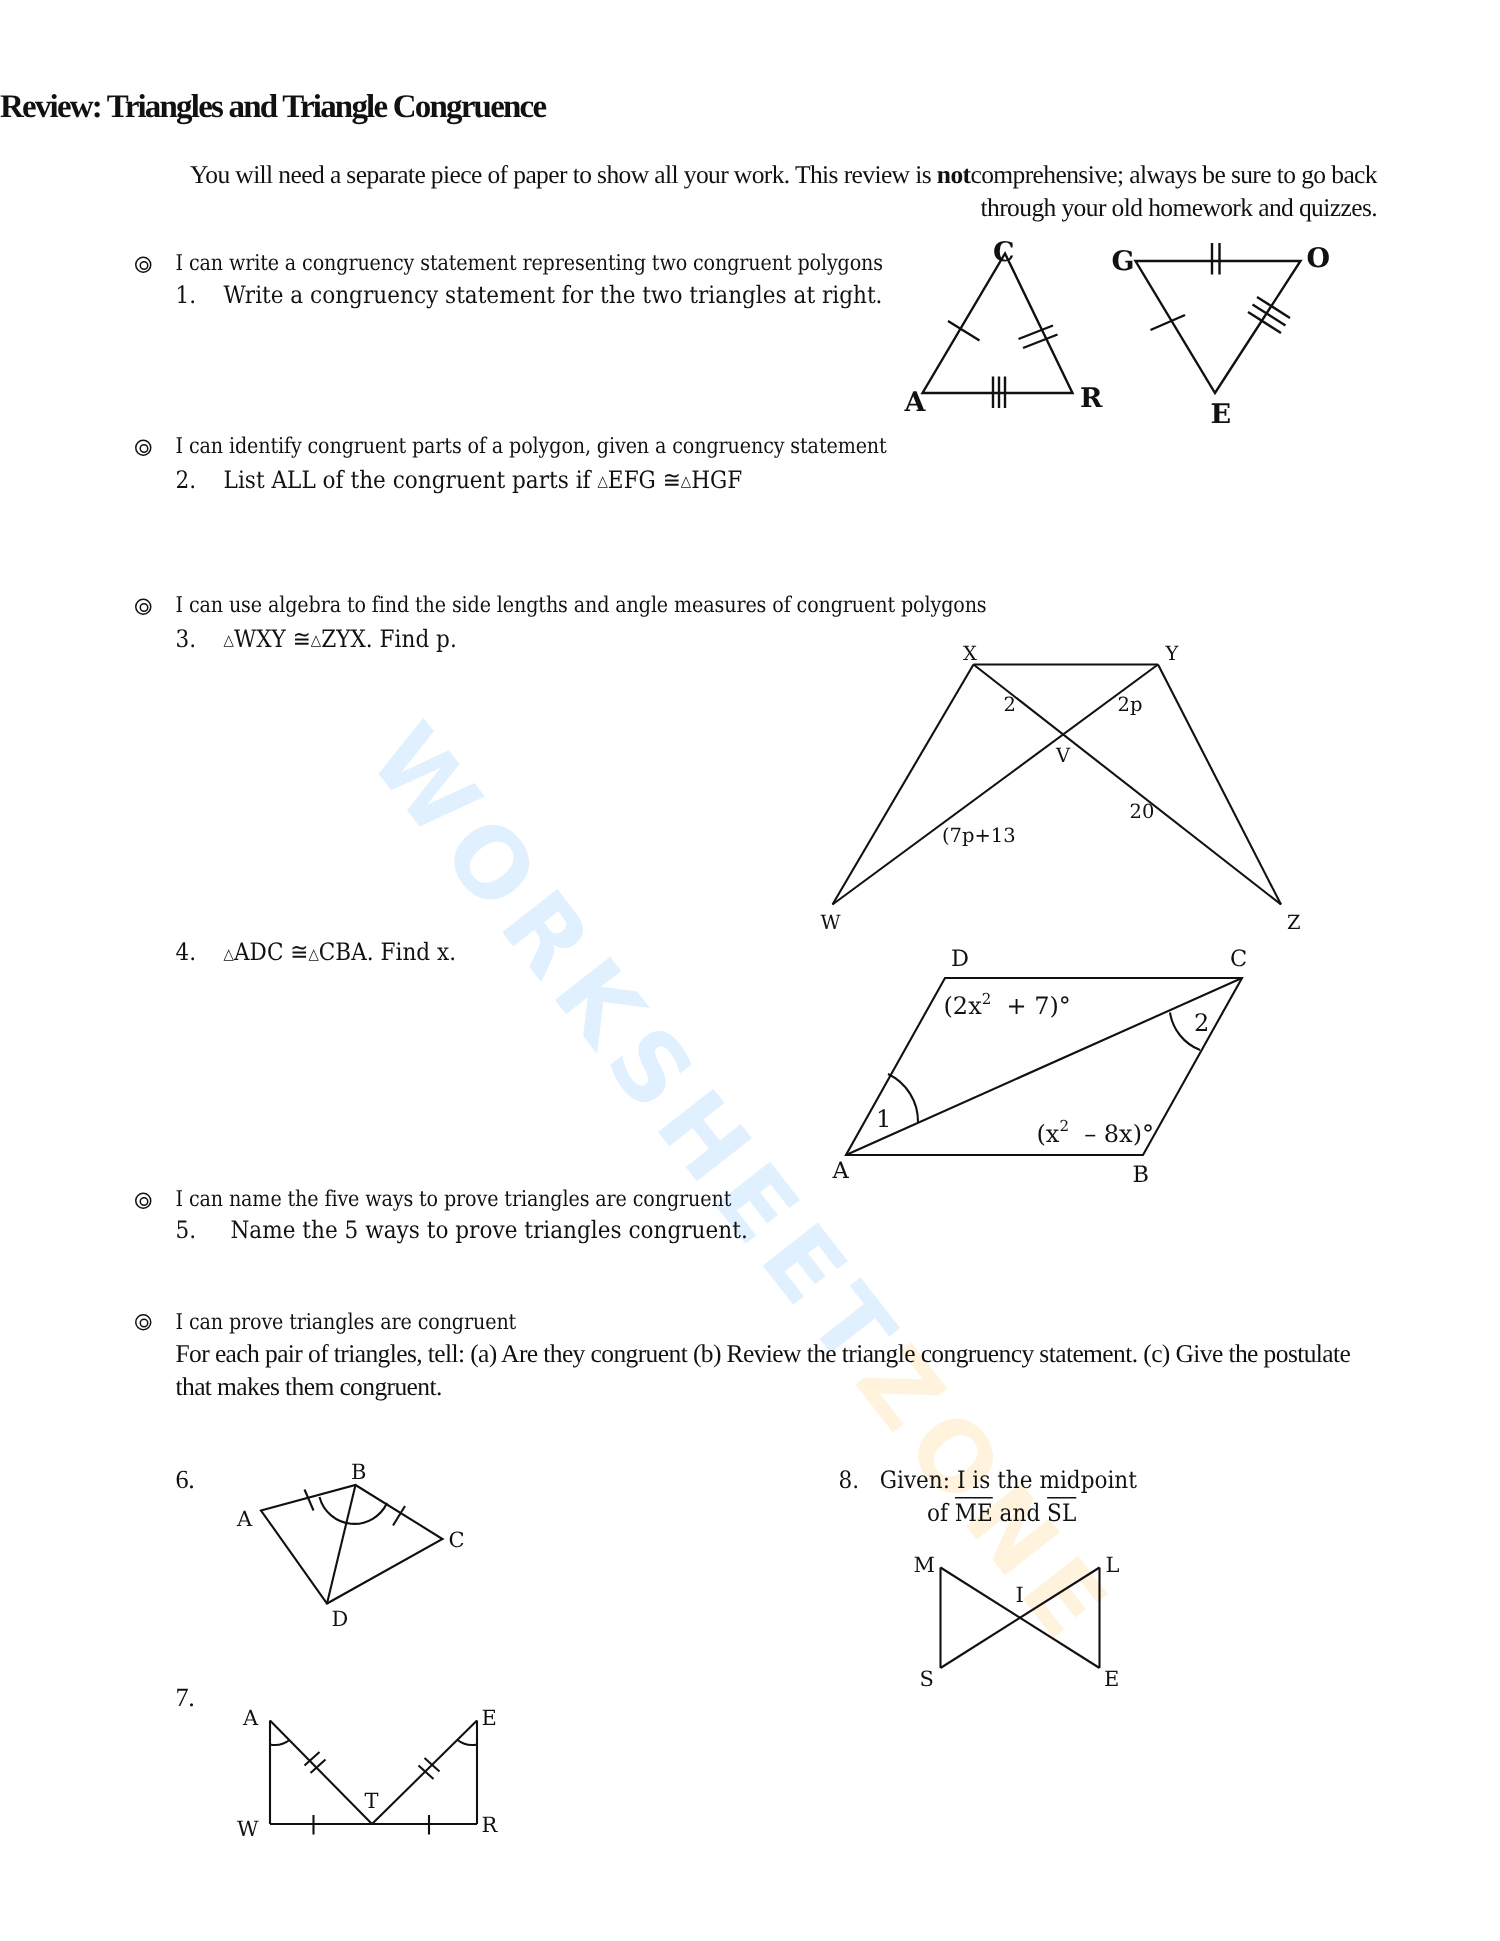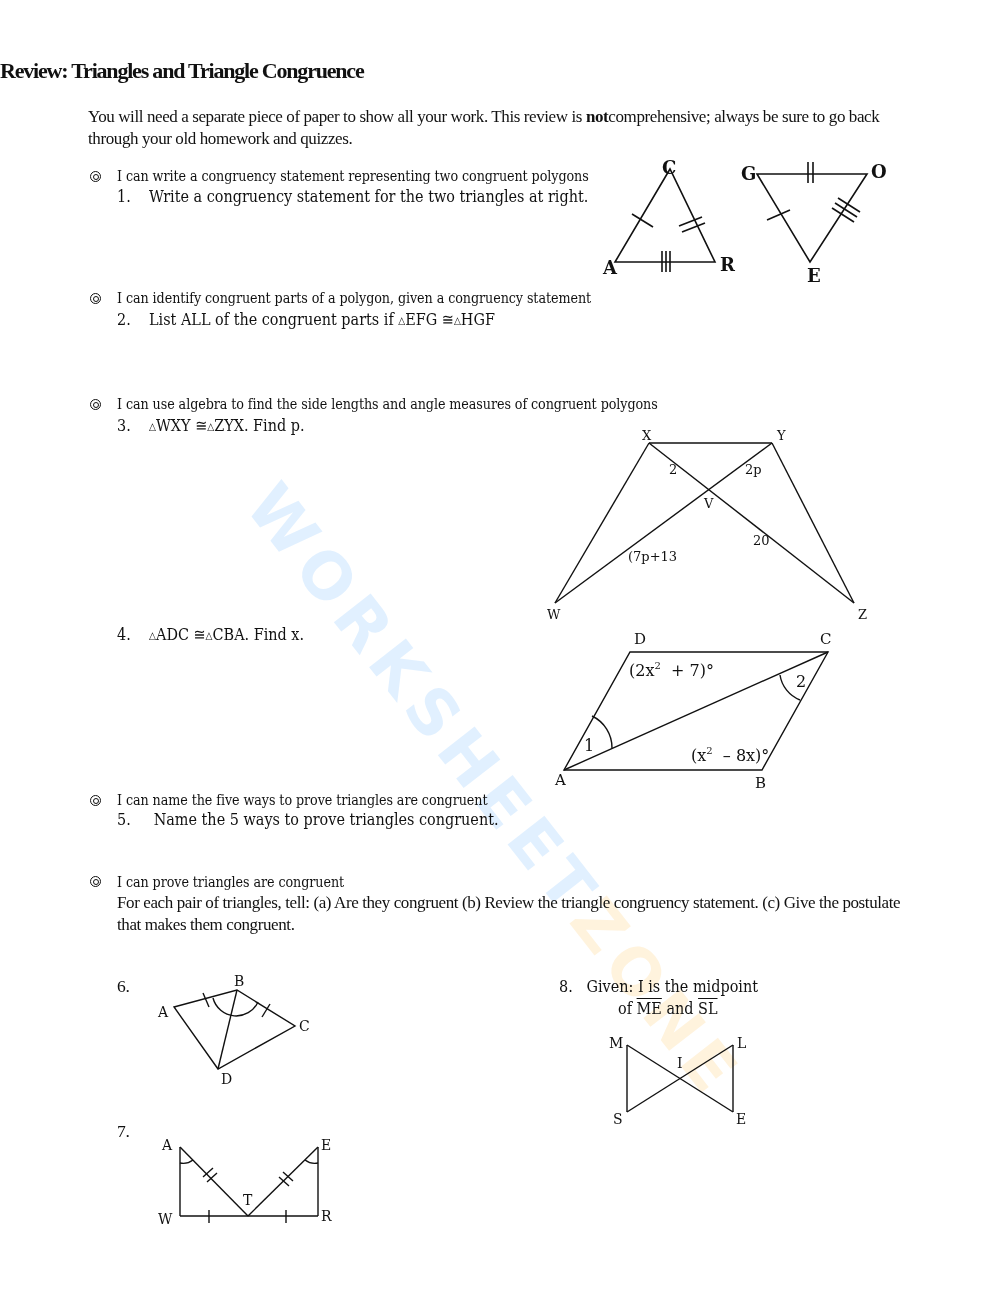--- a/index.html
+++ b/index.html
@@ -1,21 +1,21 @@
 <!DOCTYPE html>
 <html><head>
 <meta charset="utf-8">
 <style>
   html, body { margin:0; padding:0; background:#ffffff; }
   body { width:1000px; height:1294px; position:relative; overflow:hidden;
          font-family:"Liberation Serif", "DejaVu Serif", serif; color:#111; }
   .abs { position:absolute; }
   .title { left:0; width:848px; top:58px; text-align:left; font-weight:bold;
            font-size:22px; letter-spacing:-1.2px; }
-  .intro { left:88px; top:106px; width:830px; font-size:17px; line-height:22px; letter-spacing:-0.4px; }
+  .intro { left:88px; top:106px; width:830px; font-size:17px; line-height:22px; letter-spacing:-0.4px;text-align:right; }
   .intro b { font-weight:bold; }
   .obj { font-size:14.5px; letter-spacing:-0.1px; font-family:"DejaVu Serif", serif; transform:scaleX(0.88); transform-origin:left; white-space:nowrap; }
   .bullet { width:11px; height:11px; border:1.5px solid #111; border-radius:50%; box-sizing:border-box;
             display:flex; align-items:center; justify-content:center; }
   .bullet::after { content:""; width:4px; height:4px; border:1.3px solid #111; border-radius:50%; }
   .q { font-size:17.5px; white-space:nowrap; letter-spacing:-0.2px; }
   .qd { font-family:"DejaVu Serif", serif; font-size:16px; transform:scaleX(0.9); transform-origin:left; white-space:nowrap; }
   .tri { font-size:10px; vertical-align:1px; }
   .watermark { left:290px; top:470px; font-family:"DejaVu Sans", sans-serif; font-weight:bold;
                font-size:64px; letter-spacing:8px; transform:rotate(52deg); transform-origin:left top;

